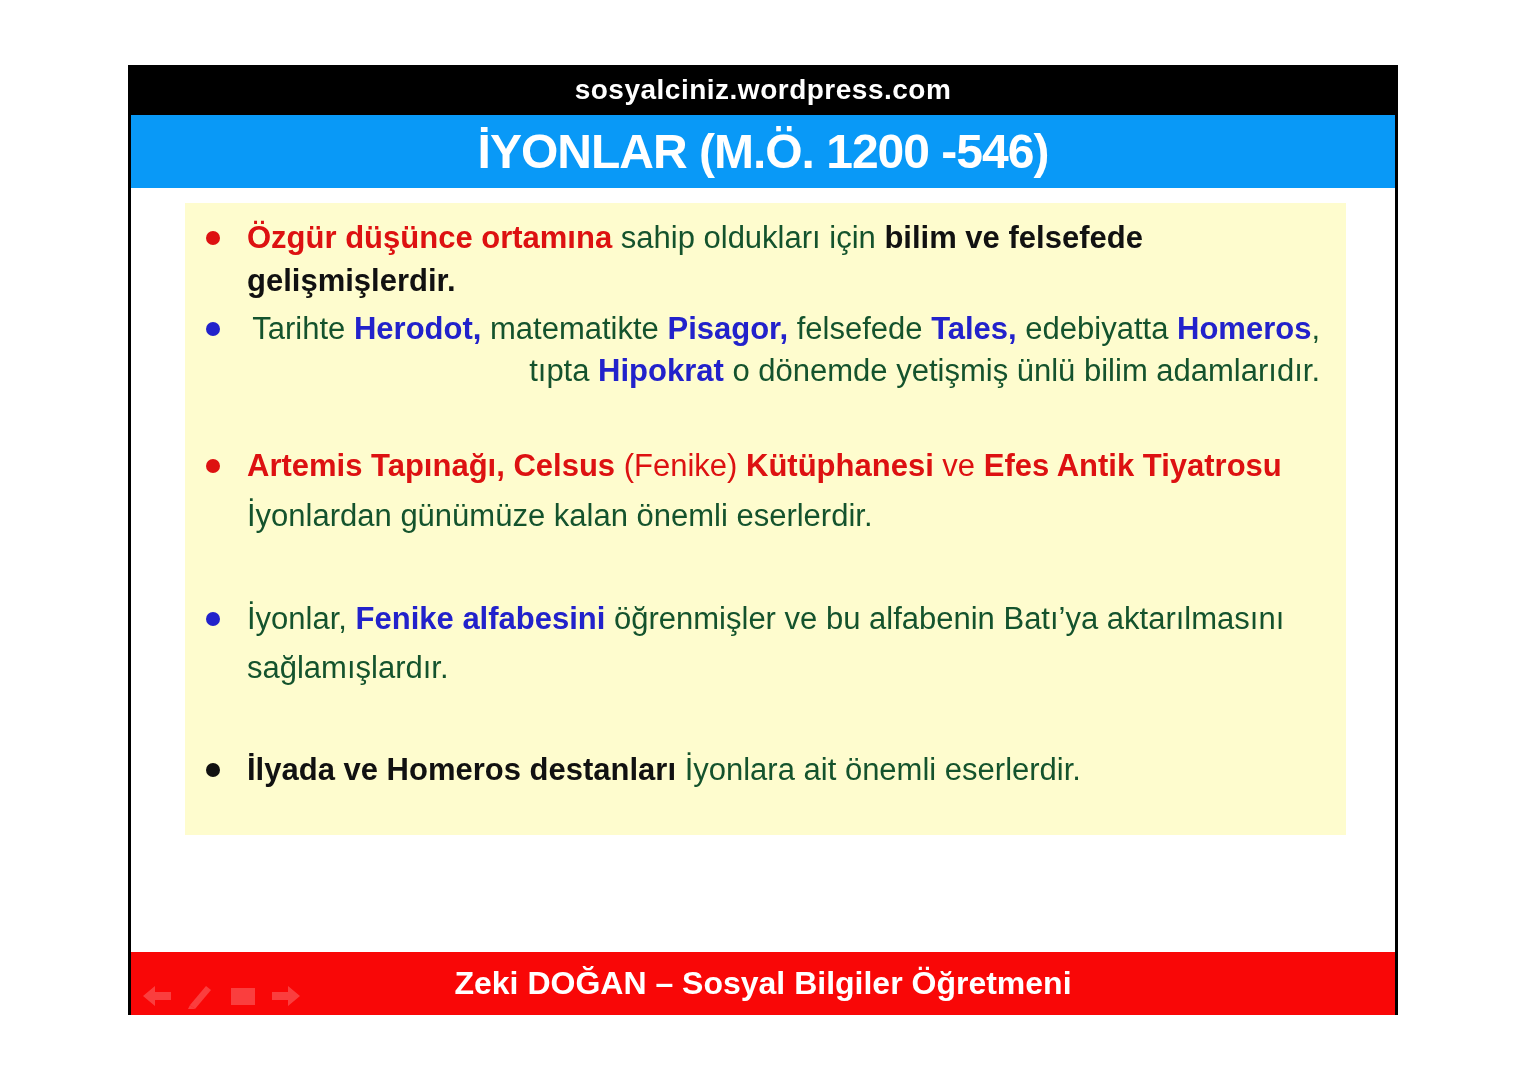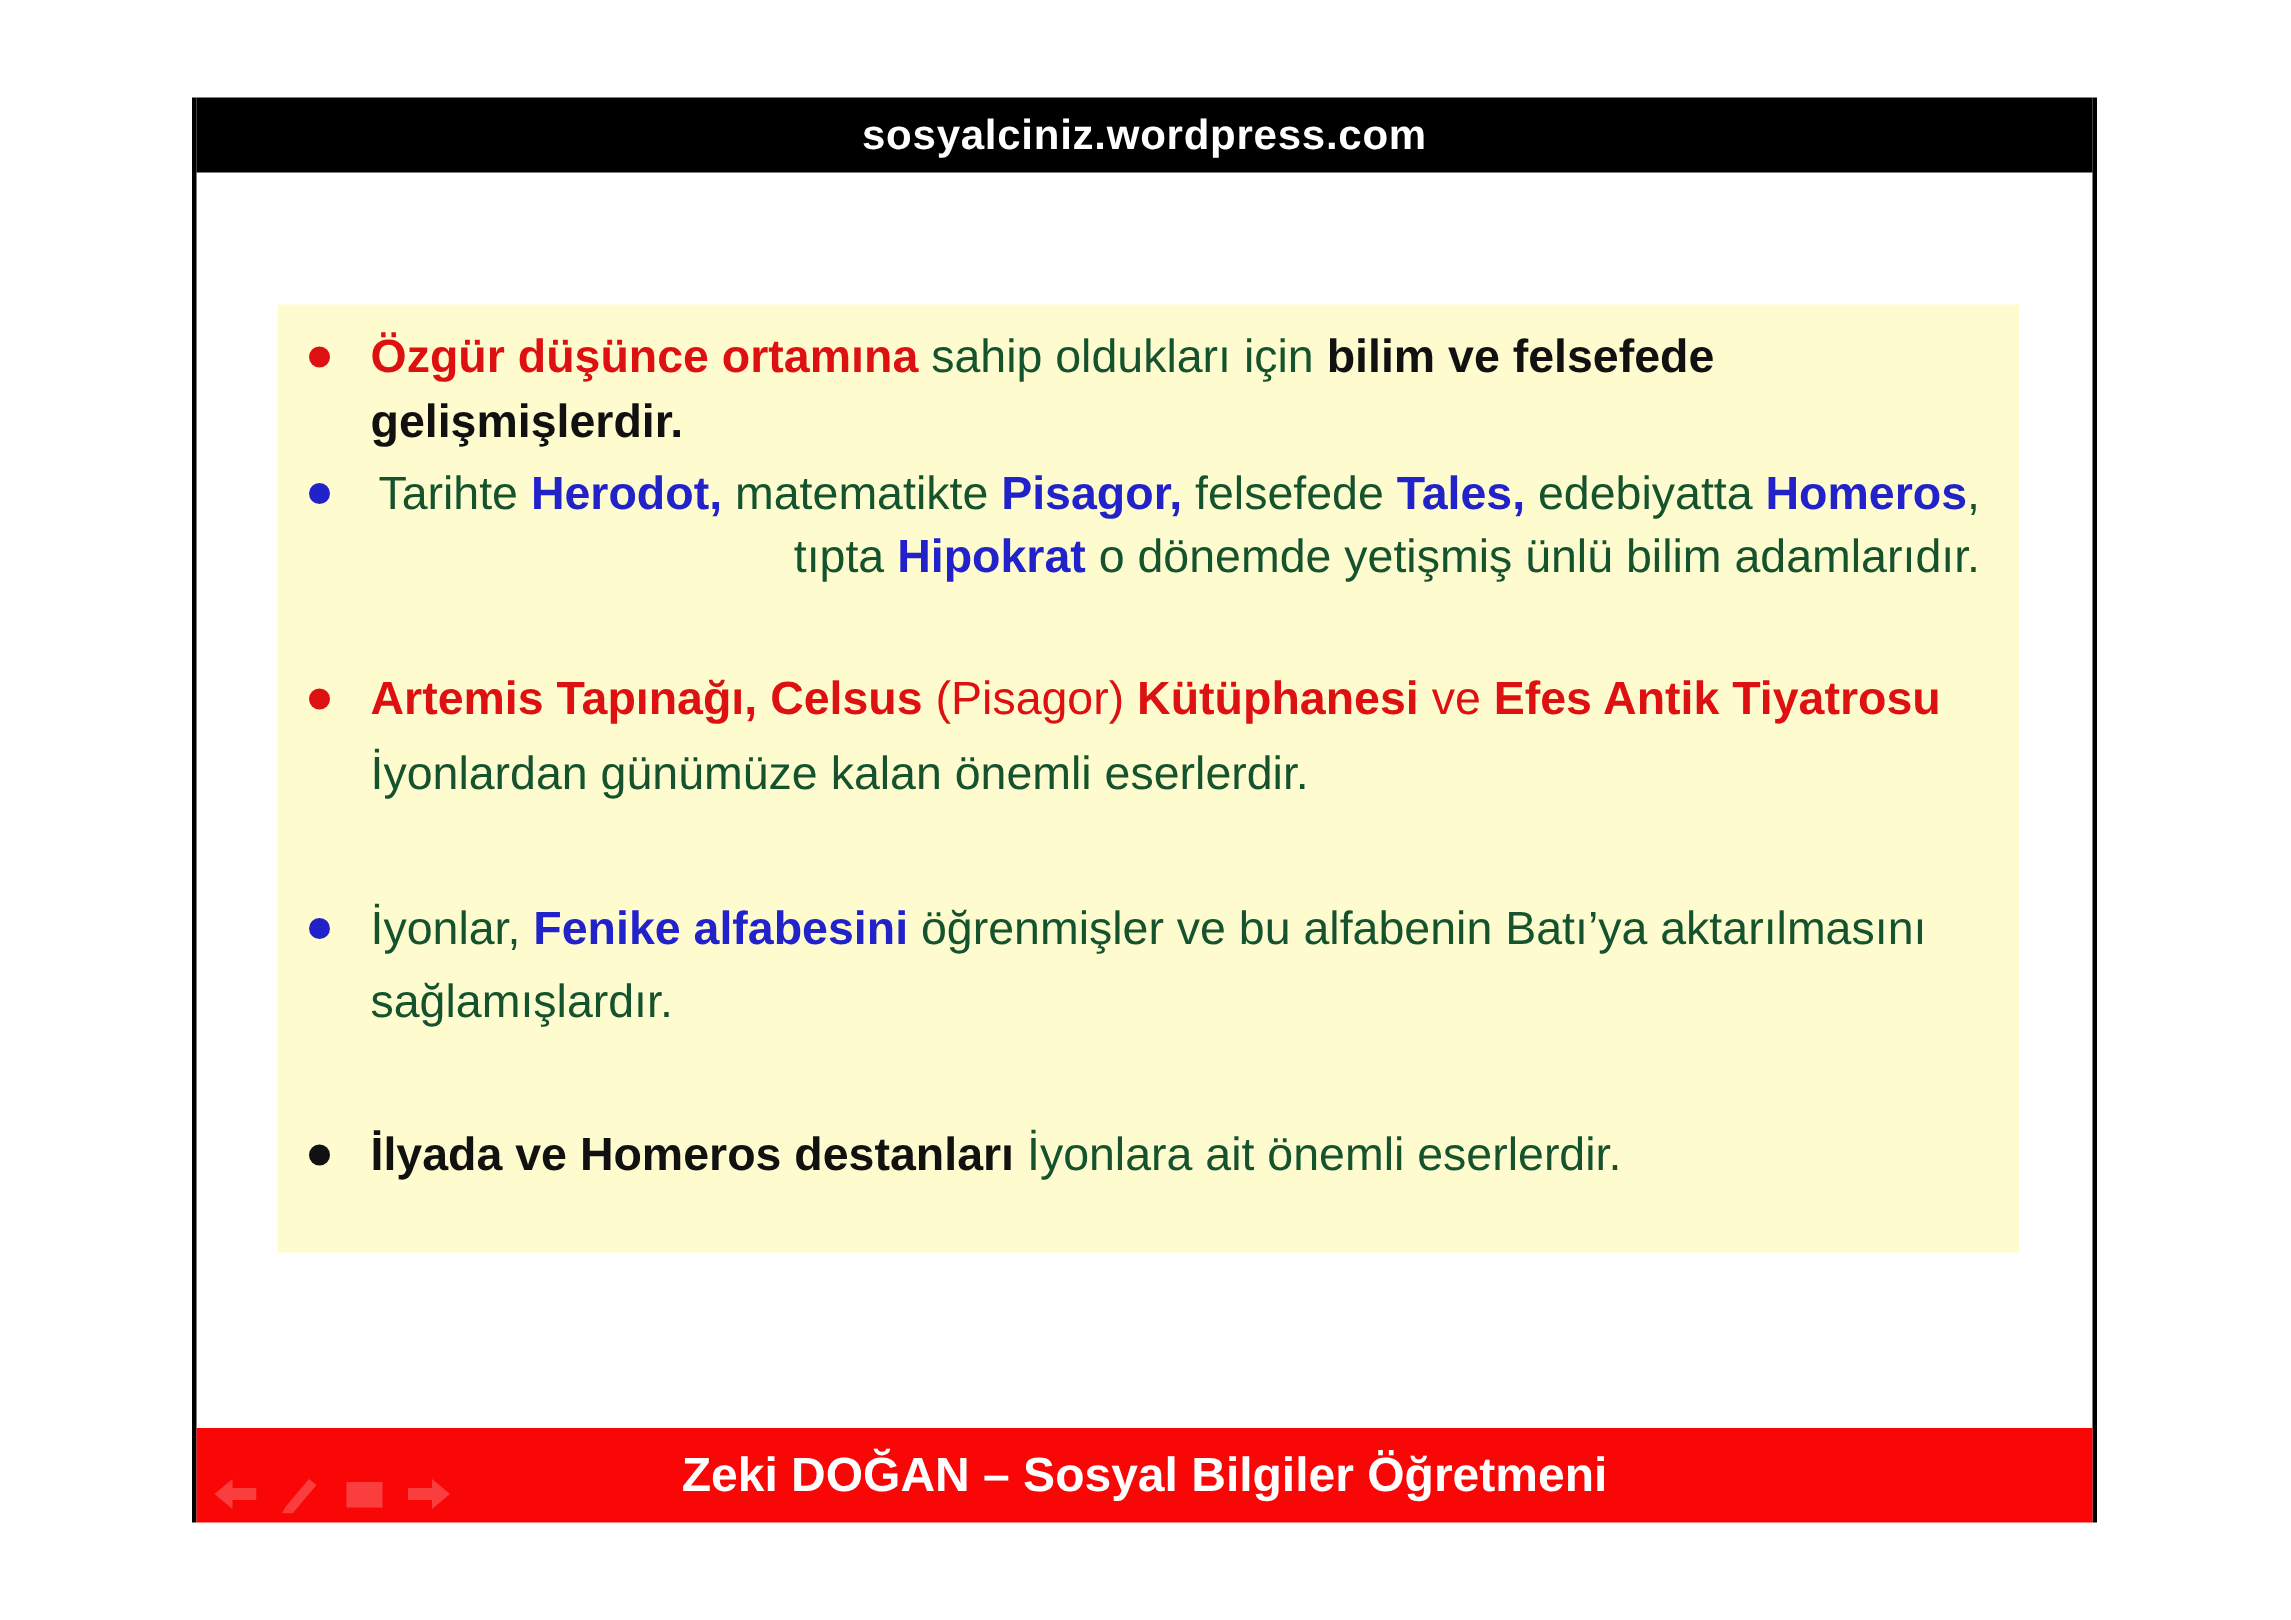--- a/index.html
+++ b/index.html
@@ -87,26 +87,29 @@
 </style>
 </head>
 <body>
 
 <div class="slide">
 
   <div class="header-bar" style="background: rgb(0, 0, 0);">
     <span class="header-text">sosyalciniz.wordpress.com</span>
   </div>
 
+  <div class="title-bar" style="background: rgb(9, 153, 247);">
+    <span class="title-text">İYONLAR (M.Ö. 1200 -546)</span>
+  </div>
 
   <div class="content-box" style="background: rgb(254, 252, 206);">
     <ul class="bullet-list">
         <li><span class="marker" style="background: rgb(221, 17, 17);"></span><span class="seg-red-bold">Özgür düşünce ortamına </span><span class="seg-blue">sahip oldukları için </span><span class="seg-black-bold">bilim ve felsefede gelişmişlerdir.</span></li>
         <li><span class="marker" style="background: rgb(34, 34, 203);"></span><span class="seg-blue">Tarihte </span><span class="seg-blue-bold">Herodot, </span><span class="seg-blue">matematikte </span><span class="seg-blue-bold">Pisagor, </span><span class="seg-blue">felsefede </span><span class="seg-blue-bold">Tales, </span><span class="seg-blue">edebiyatta </span><span class="seg-blue-bold">Homeros</span><span class="seg-blue">, tıpta </span><span class="seg-blue-bold">Hipokrat </span><span class="seg-blue">o dönemde yetişmiş ünlü bilim adamlarıdır.</span></li>
-        <li><span class="marker" style="background: rgb(221, 17, 17);"></span><span class="seg-red-bold">Artemis Tapınağı, Celsus </span><span class="seg-red">(Pisagor) </span><span class="seg-red-bold">Kütüphanesi </span><span class="seg-red">ve </span><span class="seg-red-bold">Efes Antik Tiyatrosu </span><span class="seg-blue">İyonlardan günümüze kalan önemli eserlerdir.</span></li>
+        <li><span class="marker" style="background: rgb(221, 17, 17);"></span><span class="seg-red-bold">Artemis Tapınağı, Celsus </span><span class="seg-red">(Fenike) </span><span class="seg-red-bold">Kütüphanesi </span><span class="seg-red">ve </span><span class="seg-red-bold">Efes Antik Tiyatrosu </span><span class="seg-blue">İyonlardan günümüze kalan önemli eserlerdir.</span></li>
         <li><span class="marker" style="background: rgb(34, 34, 203);"></span><span class="seg-blue">İyonlar, </span><span class="seg-blue-bold">Fenike alfabesini </span><span class="seg-blue">öğrenmişler ve bu alfabenin Batı’ya aktarılmasını sağlamışlardır.</span></li>
         <li><span class="marker" style="background: rgb(17, 17, 17);"></span><span class="seg-black-bold">İlyada ve Homeros destanları </span><span class="seg-blue">İyonlara ait önemli eserlerdir.</span></li>
       </ul>
   </div>
 
   <div class="footer-bar" style="background: rgb(249, 7, 7);">
     <span class="footer-text">Zeki DOĞAN – Sosyal Bilgiler Öğretmeni</span>
 
     <div class="nav-icons">
       <span class="nav-icon">

